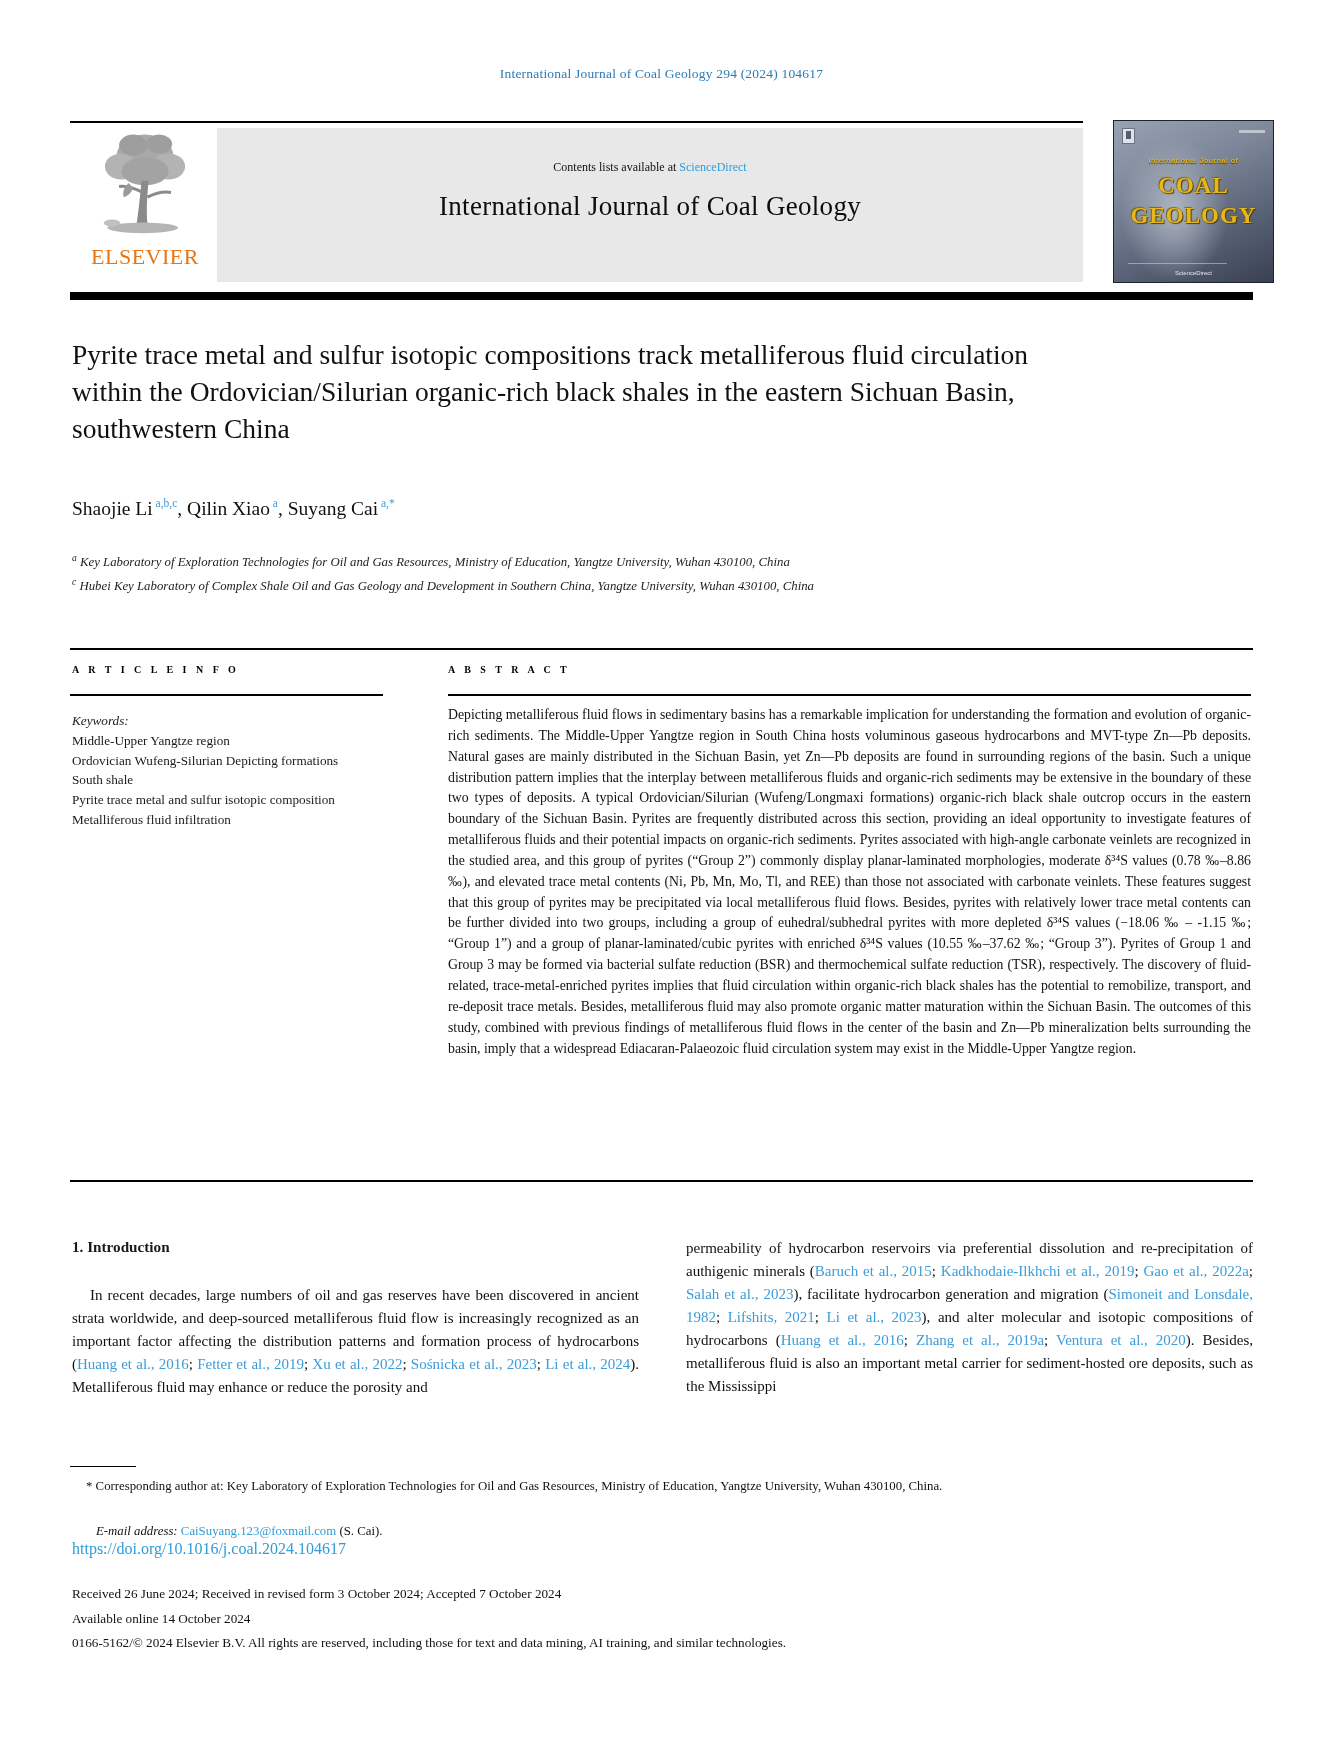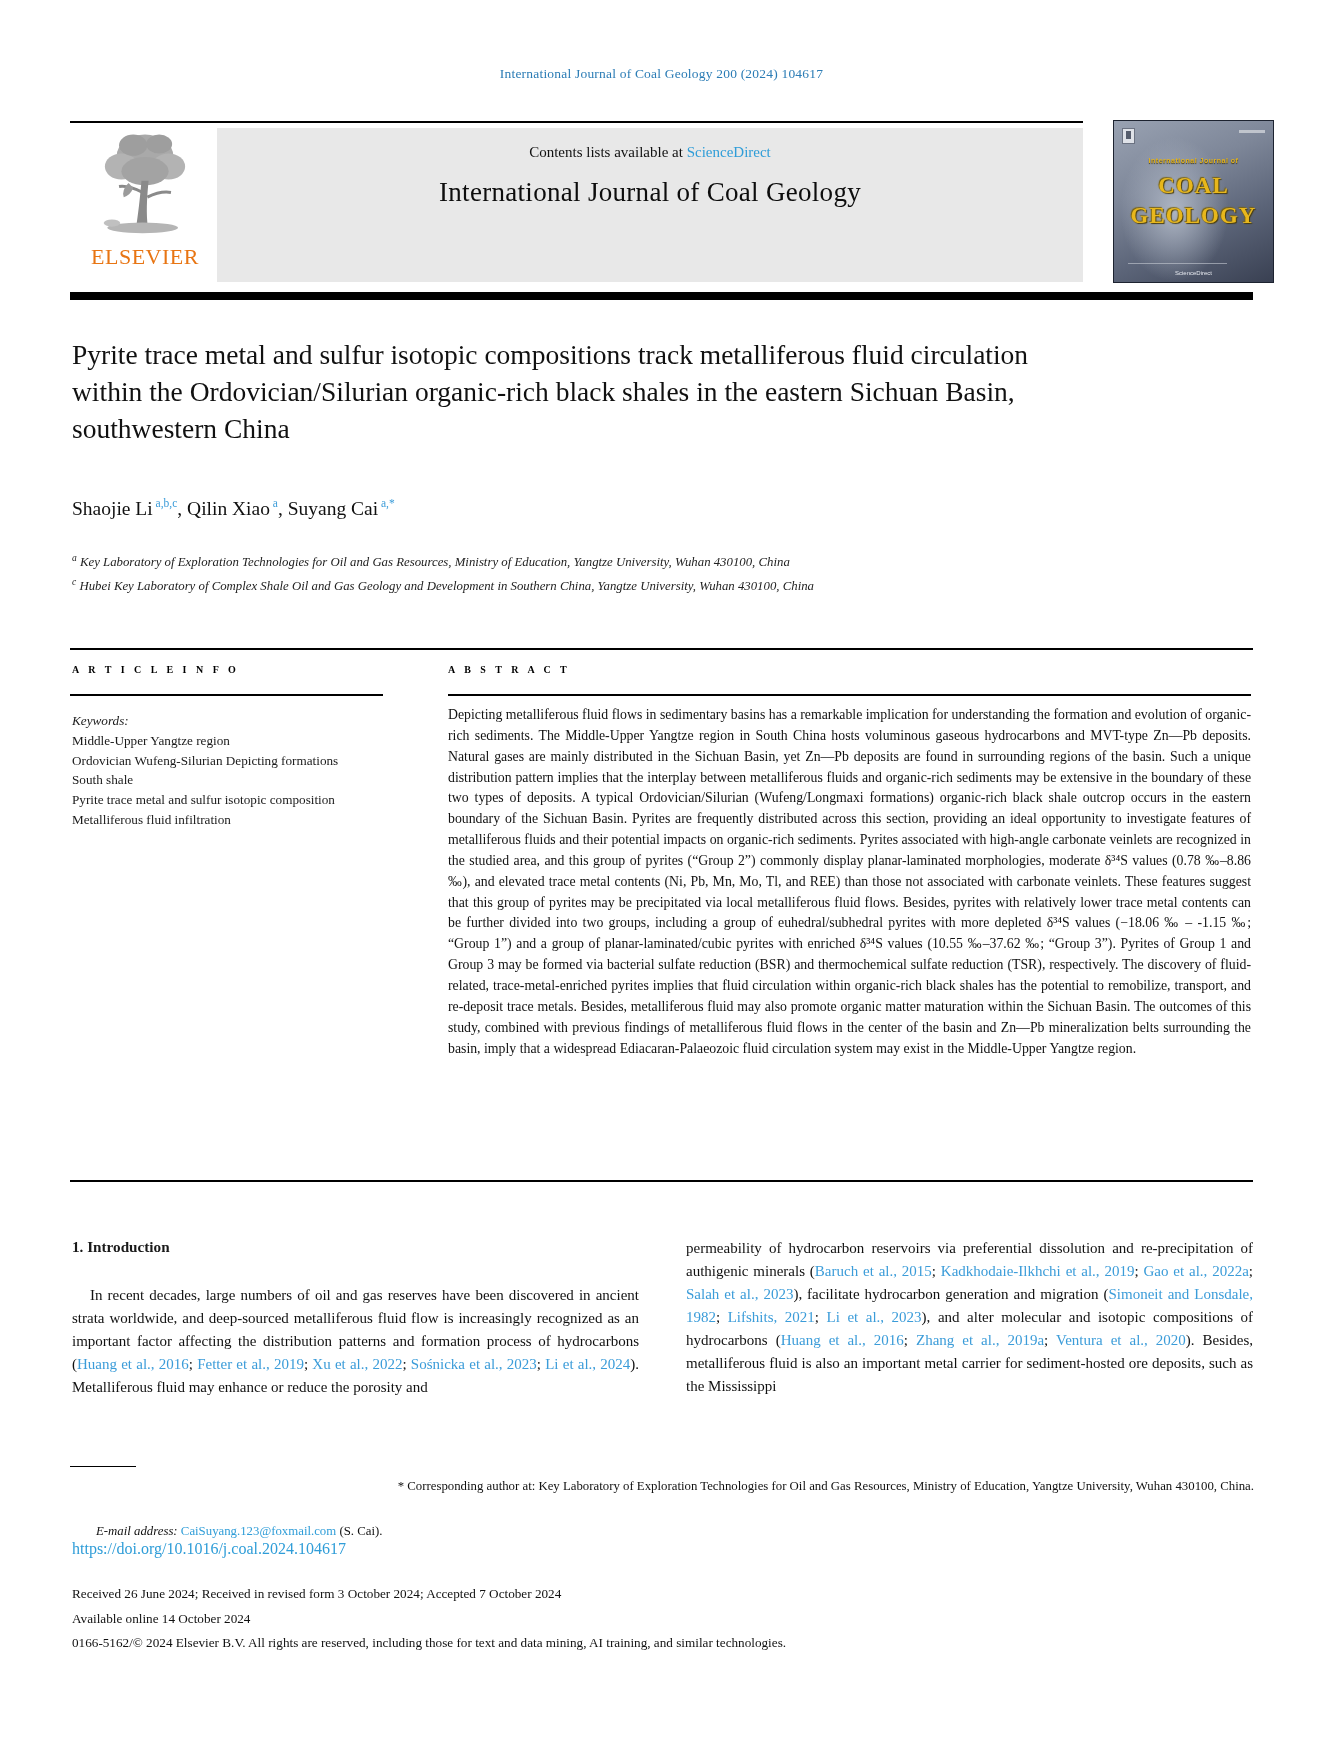--- a/index.html
+++ b/index.html
@@ -4,21 +4,21 @@
 <style>
   html,body{margin:0;padding:0;background:#ffffff;}
   body{width:1323px;height:1764px;position:relative;font-family:"Liberation Serif","DejaVu Serif",serif;color:#1a1a1a;}
   .abs{position:absolute;}
   .rule{background:#000;}
   
   .hdr-cite{top:66px;left:0;width:1323px;text-align:center;font-size:13.5px;color:#2b7cb5;letter-spacing:.2px;}
   .rule-top{top:121px;left:70px;width:1013px;height:2px;}
   
   .banner{top:128px;left:217px;width:866px;height:154px;background:#e8e8e8;text-align:center;}
-  .banner .contents{margin-top:16px;font-size:15px;color:#111;}
+  .banner .contents{margin-top:32px;font-size:12px;color:#111;}
   .banner .jtitle{margin-top:16px;font-size:27px;color:#0d0d0d;letter-spacing:.3px;}
   .banner .homepage{margin-top:17px;font-family:"Liberation Sans","DejaVu Sans",sans-serif;font-size:14.5px;color:#222;}
   a.lnk{color:#2f9dd8;text-decoration:none;cursor:pointer;}
   
   .elsevier-box{top:124px;left:72px;width:146px;height:160px;text-align:center;}
   .elsevier-word{font-size:22px;color:#e87513;letter-spacing:.5px;margin-top:-2px;font-family:"Liberation Serif",serif;}
   
   .cover{top:120px;left:1113px;width:127px;height:161px;border:1px solid #1d2330;
     background:radial-gradient(ellipse 90px 120px at 38% 55%, #aeb6c4 0%, rgba(170,178,192,0) 60%),
                linear-gradient(155deg,#99a2b2 0%,#7e8799 35%,#5c6579 65%,#394052 100%);
@@ -53,32 +53,32 @@
   .abstract-body{top:705px;left:448px;width:803px;font-size:13.8px;line-height:20.85px;text-align:justify;color:#111;}
   .rule-bottom{top:1180px;left:70px;width:1183px;height:1.5px;}
   
   .intro-head{top:1238px;left:72px;font-size:15.2px;font-weight:bold;}
   .col{width:567px;font-size:15px;line-height:23px;text-align:justify;color:#111;}
   .col1{top:1284px;left:72px;text-indent:18px;}
   .col2{top:1237px;left:686px;}
   .cite{color:#3b9cd9;cursor:pointer;}
   
   .fn-rule{top:1466px;left:70px;width:66px;height:1.2px;}
-  .fn-corresponding{top:1476px;left:72px;width:1182px;font-size:12.8px;line-height:20px;text-indent:14px;color:#111;text-align:right;}
+  .fn-corresponding{top:1476px;left:72px;width:1182px;font-size:12.8px;line-height:20px;text-indent:14px;color:#111;}
   .fn-email{top:1524px;left:96px;font-size:12.8px;color:#111;}
   .fn-email .lbl{font-style:italic;}
   .fn-doi{top:1540px;left:72px;font-size:16px;}
   .fn-received{top:1586px;left:72px;font-size:13.2px;color:#111;}
   .fn-available{top:1611px;left:72px;font-size:13.2px;color:#111;}
   .fn-copyright{top:1635px;left:72px;font-size:13.2px;color:#111;}
 </style>
 </head>
 <body>
 
-<div class="abs hdr-cite">International Journal of Coal Geology 200 (2024) 104617</div>
+<div class="abs hdr-cite">International Journal of Coal Geology 294 (2024) 104617</div>
 <div class="abs rule rule-top"></div>
 
 <div class="abs elsevier-box">
   <svg width="118" height="118" viewBox="0 0 100 100">
     <g>
       <ellipse cx="50" cy="27" rx="24" ry="18" fill="#a9a9a9"></ellipse>
       <ellipse cx="30" cy="36" rx="14" ry="11" fill="#b3b3b3"></ellipse>
       <ellipse cx="70" cy="36" rx="14" ry="11" fill="#b3b3b3"></ellipse>
       <ellipse cx="40" cy="18" rx="12" ry="9" fill="#9e9e9e"></ellipse>
       <ellipse cx="62" cy="17" rx="11" ry="8" fill="#9e9e9e"></ellipse>

